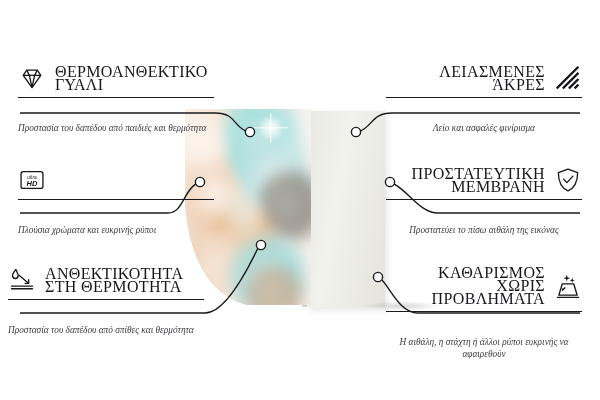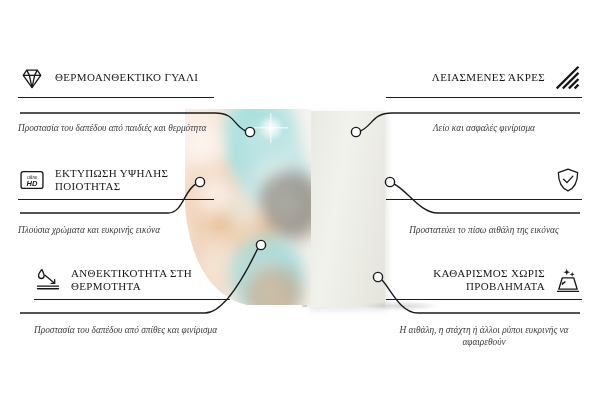--- a/index.html
+++ b/index.html
@@ -54,35 +54,35 @@
   .floorshadow {
     position:absolute; left:188px; top:206px; width:78px; height:10px;
     background:radial-gradient(ellipse at center,rgba(0,0,0,.16),rgba(0,0,0,0) 70%);
   }
 
   
   .feat { position:absolute; width:196px; }
   .feat .head { display:flex; align-items:center; gap:9px; }
   .feat.right .head { flex-direction:row-reverse; }
   .feat .ttl {
-    font-size:11px; letter-spacing:.35px; line-height:13.2px;
+    font-size:16px; letter-spacing:.35px; line-height:13.2px;
     color:#16171a; font-weight:400; text-transform:uppercase;
   }
   .feat.right .ttl { text-align:right; }
   .feat .rule { height:1.3px; background:#1a1b1e; margin:5px 0 5px 0; width:100%; }
   .feat .desc {
     font-size:9.3px; line-height:12px; color:#3a3c40; font-style:italic;margin-top:24px;
   }
   .feat.right .desc { text-align:center; }
   .ico { width:28px; height:28px; flex:0 0 28px; display:block;font-style:italic; }
 
   
   #f-heat-glass  { left:18px; top:64px; }
   #f-print       { left:18px; top:166px; }
-  #f-heatres     { left:34px; top:266px; }
+  #f-heatres     { left:8px; top:266px; }
   
   #f-edges       { left:386px; top:64px; }
   #f-membrane    { left:386px; top:166px; }
   #f-cleaning    { left:386px; top:266px; }
 
   svg.conn { position:absolute; left:0; top:0; width:600px; height:400px; pointer-events:none; }
   svg.conn path { fill:none; stroke:#1a1b1e; stroke-width:1.4; }
   svg.conn circle { fill:#ffffff; stroke:#1a1b1e; stroke-width:1.4; }
 </style>
 </head>
@@ -155,43 +155,42 @@
 
   <div class="feat left" id="f-print">
     <div class="head">
       <span class="ico">
         <svg viewBox="0 0 32 32" width="28" height="28">
           <rect x="3.5" y="6.5" width="25" height="19" rx="2.5" fill="none" stroke="#16171a" stroke-width="1.5"></rect>
           <text x="16" y="15.2" font-family="Liberation Sans, sans-serif" font-size="5.6" text-anchor="middle" fill="#16171a">ultra</text>
           <text x="16" y="23" font-family="Liberation Sans, sans-serif" font-size="8.6" font-weight="bold" text-anchor="middle" fill="#16171a">HD</text>
         </svg>
       </span>
-      <span class="ttl">ΕΚΤΥΠΩΣΗ ΥΨΗΛΗΣ ΠΟΙΟΤΗΤΑΣ</span>
-    </div>
-    <div class="rule"></div>
-    <div class="desc">Πλούσια χρώματα και ευκρινής εικόνα</div>
+    </div>
+    <div class="rule"></div>
+    <div class="desc">Πλούσια χρώματα και ευκρινής ρύποι</div>
   </div>
 
   <div class="feat left" id="f-heatres">
     <div class="head">
       <span class="ico">
         <svg viewBox="0 0 32 32" width="28" height="28">
             <g fill="none" stroke="#16171a" stroke-width="1.5" stroke-linecap="round" stroke-linejoin="round">
           <path d="M9 4 C6.4 7 5.2 9.2 5.2 11.1 C5.2 13 6.6 14.3 8.4 14.3 C10.2 14.3 11.6 13 11.6 11.1 C11.6 9.4 10.6 7.4 9 4 Z"></path>
           <path d="M12.6 10.5 L23.5 19.6"></path>
           <path d="M19.6 19.9 L23.7 19.8 L23.6 15.6"></path>
           <path d="M4 23 L28 23"></path>
               <path d="M4 26 L28 26"></path>
         </g>
           </svg>
       </span>
       <span class="ttl">ΑΝΘΕΚΤΙΚΟΤΗΤΑ ΣΤΗ ΘΕΡΜΟΤΗΤΑ</span>
     </div>
     <div class="rule"></div>
-    <div class="desc">Προστασία του δαπέδου από σπίθες και φινίρισμα</div>
+    <div class="desc">Προστασία του δαπέδου από σπίθες και θερμότητα</div>
   </div>
 
   <div class="feat right" id="f-edges">
     <div class="head">
       <span class="ico">
         <svg viewBox="0 0 32 32" width="28" height="28">
             <g stroke="#16171a" stroke-width="2.6" stroke-linecap="square">
           <path d="M4 27 L27 4"></path>
               <path d="M11 27 L27 11"></path>
               <path d="M18 27 L27 18"></path>
@@ -208,20 +207,21 @@
   <div class="feat right" id="f-membrane">
     <div class="head">
       <span class="ico">
         <svg viewBox="0 0 32 32" width="28" height="28">
             <g fill="none" stroke="#16171a" stroke-width="1.5" stroke-linecap="round" stroke-linejoin="round">
           <path d="M16 3.5 L27 7.6 C27 18 23 25.2 16 28.5 C9 25.2 5 18 5 7.6 Z"></path>
           <path d="M11 15.2 L14.8 19 L21.6 11.6"></path>
         </g>
           </svg>
       </span>
+      <span class="ttl">ΠΡΟΣΤΑΤΕΥΤΙΚΗ ΜΕΜΒΡΑΝΗ</span>
     </div>
     <div class="rule"></div>
     <div class="desc">Προστατεύει το πίσω αιθάλη της εικόνας</div>
   </div>
 
   <div class="feat right" id="f-cleaning">
     <div class="head">
       <span class="ico">
         <svg viewBox="0 0 32 32" width="28" height="28">
             <g fill="none" stroke="#16171a" stroke-width="1.5" stroke-linecap="round" stroke-linejoin="round">

